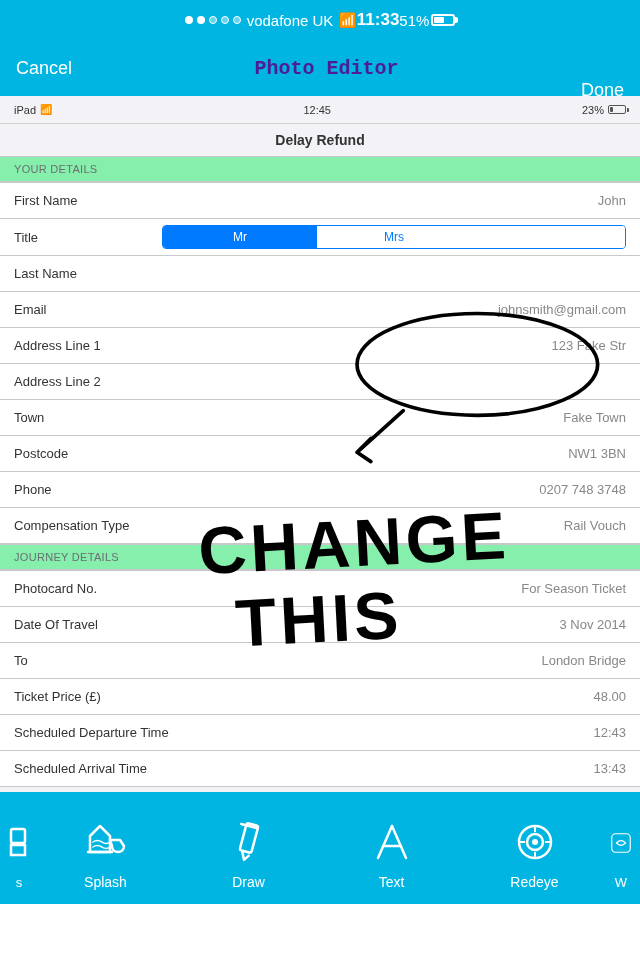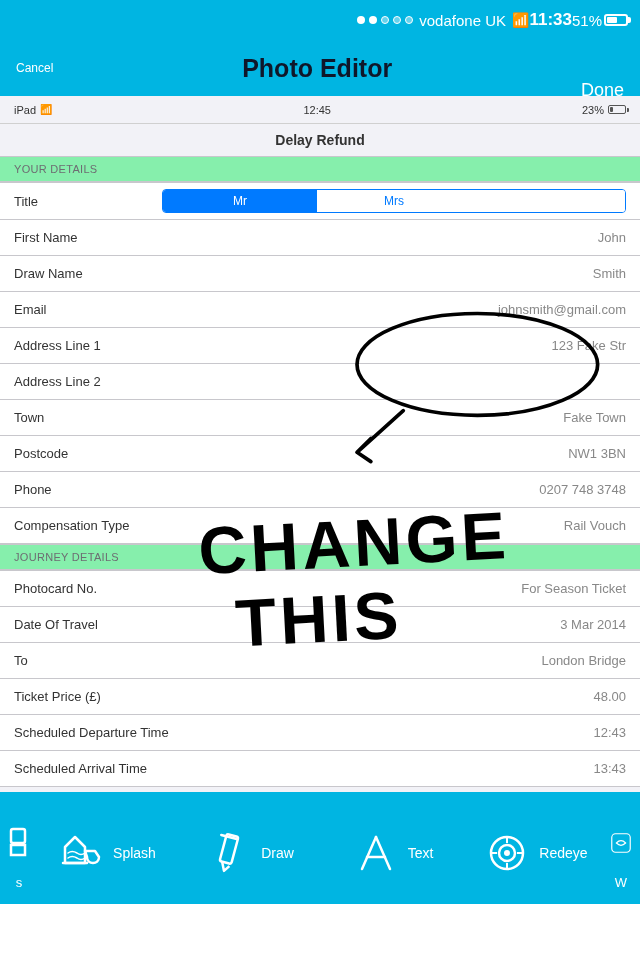--- a/index.html
+++ b/index.html
@@ -11,21 +11,21 @@
       background: #fff;
     }
 
     
     #status-bar {
       background: #00b5e2;
       color: white;
       height: 40px;
       display: flex;
       align-items: center;
-      justify-content: flex-end;
+      justify-content: center;
       padding: 0 12px;
       font-size: 15px;
       font-weight: 500;
     }
     .status-left { display: flex; align-items: center; gap: 6px; }
     .status-dots { display: flex; gap: 4px; align-items: center; }
     .dot { width: 8px; height: 8px; border-radius: 50%; }
     .dot.filled { background: white; }
     .dot.empty { background: rgba(255,255,255,0.4); border: 1px solid white; }
     .wifi-icon { font-size: 14px; }
@@ -66,28 +66,29 @@
     #nav-bar {
       background: #00b5e2;
       height: 56px;
       display: flex;
       align-items: center;
       justify-content: space-between;
       padding: 0 16px;
     }
     .nav-cancel {
       color: white;
-      font-size: 12px;
+      font-size: 18px;
       font-weight: 400;
       cursor: pointer;
     }
     .nav-title {
-      color: #0f172a;
-      font-size: 25px;
+      color: #4c1d95;
+      font-size: 20px;
       font-weight: 700;
+      font-family: Liberation Mono, monospace;
     }
     .nav-done {
       color: white;
       font-size: 18px;
       font-weight: 400;
       cursor: pointer;
       margin-top: 44px;
     }
 
     
@@ -261,21 +262,21 @@
       height: 112px;
       display: flex;
       align-items: center;
       justify-content: space-around;
       padding: 0 4px;
       padding-bottom: 0px;
     }
 
     .tool-item {
       display: flex;
-      flex-direction: row;
+      flex-direction: column;
       align-items: center;
       justify-content: center;
       gap: 6px;
       cursor: pointer;
       flex: 1;
       padding-top: 10px;
     }
 
     .tool-icon {
       width: 52px;
@@ -367,36 +368,35 @@
     </div>
 
     <div id="page-title">Delay Refund</div>
 
     <div id="form-container">
 
       <div class="section-header">YOUR DETAILS</div>
       <div class="form-table">
 
         <div class="form-row">
+          <span class="form-label">First Name</span>
+          <span class="form-value">John</span>
+        </div>
+
+        <div class="form-row">
           <span class="form-label">Title</span>
           <div class="title-segment">
             <div class="segment-btn active">Mr</div>
             <div class="segment-btn inactive">Mrs</div>
             <div class="segment-btn inactive"></div>
           </div>
         </div>
 
         <div class="form-row">
-          <span class="form-label">First Name</span>
-          <span class="form-value">John</span>
-        </div>
-
-        <div class="form-row">
-          <span class="form-label">Draw Name</span>
-          <span class="form-value">Smith</span>
+          <span class="form-label">Last Name</span>
         </div>
 
         <div class="form-row">
           <span class="form-label">Email</span>
           <span class="form-value">johnsmith@gmail.com</span>
         </div>
 
         <div class="form-row">
           <span class="form-label">Address Line 1</span>
           <span class="form-value">123 Fake Str</span>
@@ -432,21 +432,21 @@
       <div class="form-table">
 
 
         <div class="form-row">
           <span class="form-label">Photocard No.</span>
           <span class="form-value">For Season Ticket</span>
         </div>
 
         <div class="form-row">
           <span class="form-label">Date Of Travel</span>
-          <span class="form-value">3 Mar 2014</span>
+          <span class="form-value">3 Nov 2014</span>
         </div>
 
 
         <div class="form-row">
           <span class="form-label">To</span>
           <span class="form-value">London Bridge</span>
         </div>
 
         <div class="form-row">
           <span class="form-label">Ticket Price (£)</span>

